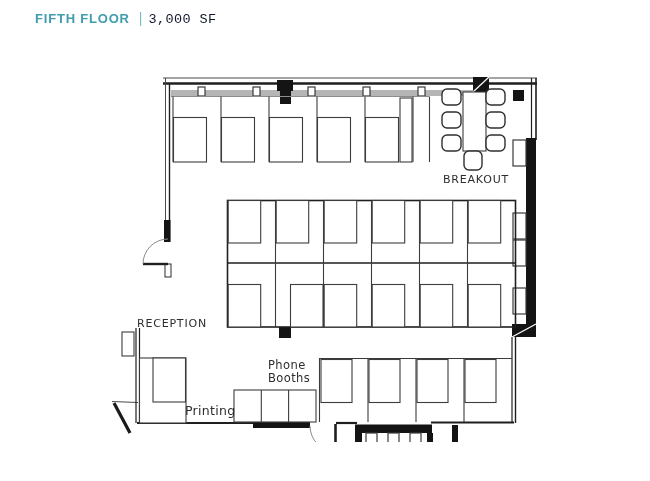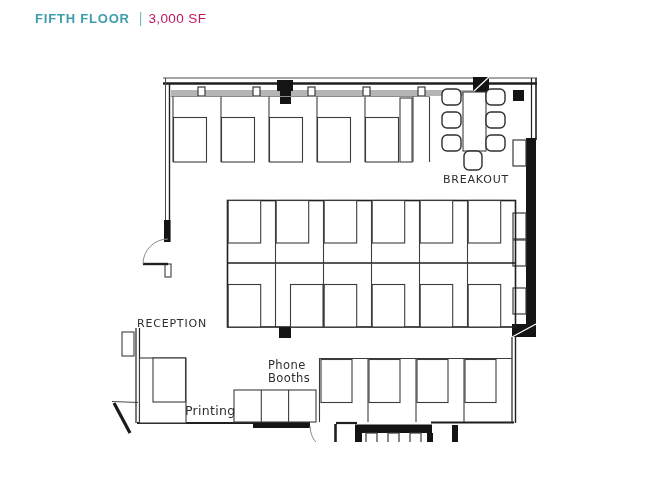--- a/index.html
+++ b/index.html
@@ -23,21 +23,21 @@
   .mullion{stroke:#3a3a3a;stroke-width:1.2;fill:#fff;}
 </style>
 </head>
 <body>
 
 <div class="stage">
 
   <div class="header">
     <span class="title" style="color: rgb(63, 157, 173);">FIFTH FLOOR</span>
     <span class="sep" style="color: rgb(116, 188, 198);">|</span>
-    <span class="area" style="color: #be185d;">3,000 SF</span>
+    <span class="area" style="color: #0f172a; font-family: Liberation Mono, monospace;">3,000 SF</span>
   </div>
 
   <svg width="650" height="481" viewBox="0 0 650 481">
 
     <g>
 
       <line x1="163" y1="78" x2="537" y2="78" class="thin"></line>
       <line x1="163" y1="83.5" x2="537" y2="83.5" class="wall" stroke-width="2.6"></line>
 
       <line x1="165.5" y1="78" x2="165.5" y2="242" class="thin"></line>

